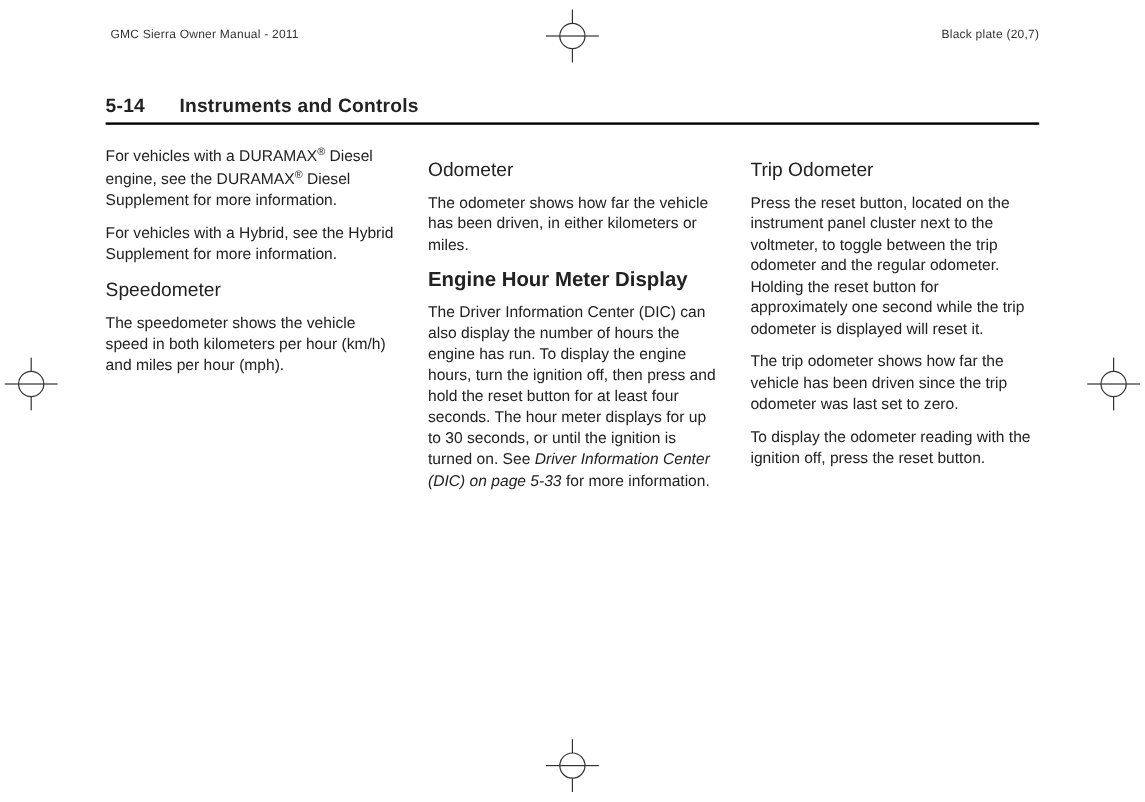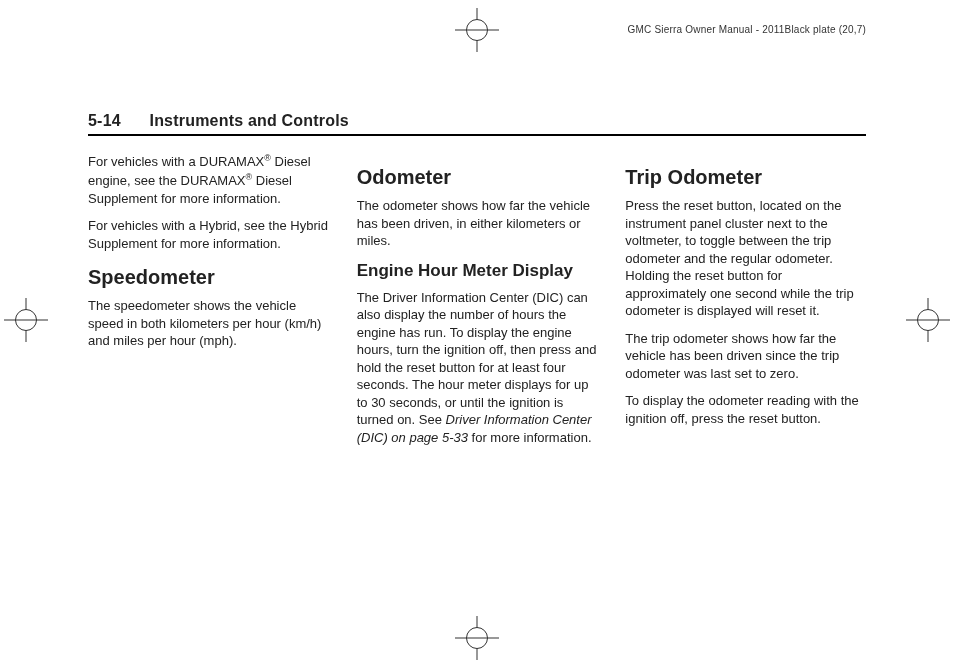--- a/index.html
+++ b/index.html
@@ -8,23 +8,23 @@
     width: 954px;
     height: 668px;
     background: #fff;
     font-family: Arial, Helvetica, sans-serif;
     color: #222;
     position: relative;
   }
   .topline {
     position: absolute;
     top: 24px;
-    left: 16px; right: 0;
+    left: 4px; right: 0;
     display: flex;
-    justify-content: flex-end;
+    justify-content: space-between;
     padding: 0 88px;
     font-size: 10px;
     color: #333;
     letter-spacing: 0.2px;
   }
   .reg-mark {
     position: absolute;
     left: 50%; top: 8px;
     transform: translateX(-50%);
     width: 44px; height: 44px;
@@ -79,35 +79,34 @@
   }
   .rule {
     border: 0;
     border-top: 2px solid #000;
     margin: 4px 0 12px 0;
   }
   .header-line {
     font-size: 16px;
     font-weight: bold;
     letter-spacing: 0.2px;
-    margin-top: 32px;
   }
   .secno { margin-right: 24px; }
   .cols {
     display: flex;
     gap: 28px;
     margin-top: 16px;
     font-size: 13px;
     line-height: 1.35;
   }
   .col { flex: 1 1 0; }
   .para { margin: 0 0 10px 0; }
   .h2 {
-    font-size: 20px;
-    font-weight: bold;
+    font-size: 16px;
+    font-weight: normal;
     margin: 12px 0 6px 0;
   }
   .h3 {
     font-size: 17px;
     font-weight: bold;
     margin: 10px 0 6px 0;
   }
   .ital { font-style: italic; }
   sup { font-size: 9px; }
 </style>

